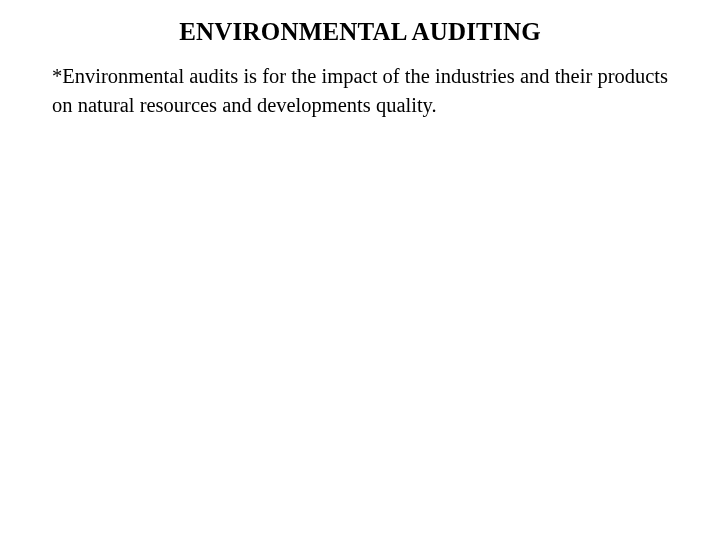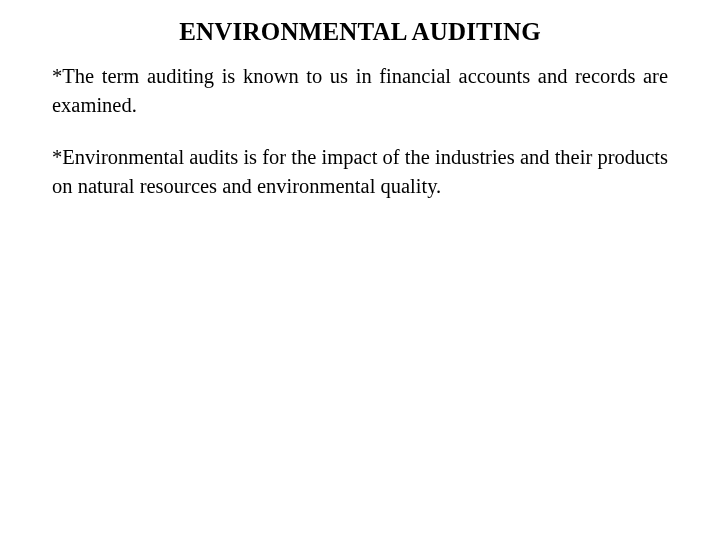--- a/index.html
+++ b/index.html
@@ -52,21 +52,18 @@
 </head>
 <body>
 
 <div class="slide">
 
   <h1 class="slide-title">ENVIRONMENTAL AUDITING</h1>
 
 
 
 
-  <p class="body-block">
-    <span>*</span><span>The term auditing is known to us in financial accounts and records are examined.</span>
-  </p>
 
   <p class="body-block">
-    <span>*</span><span>Environmental audits is for the impact of the industries and their products on natural resources and environmental quality.</span>
+    <span>*</span><span>Environmental audits is for the impact of the industries and their products on natural resources and developments quality.</span>
   </p>
 
 </div>
 
 </body></html>

